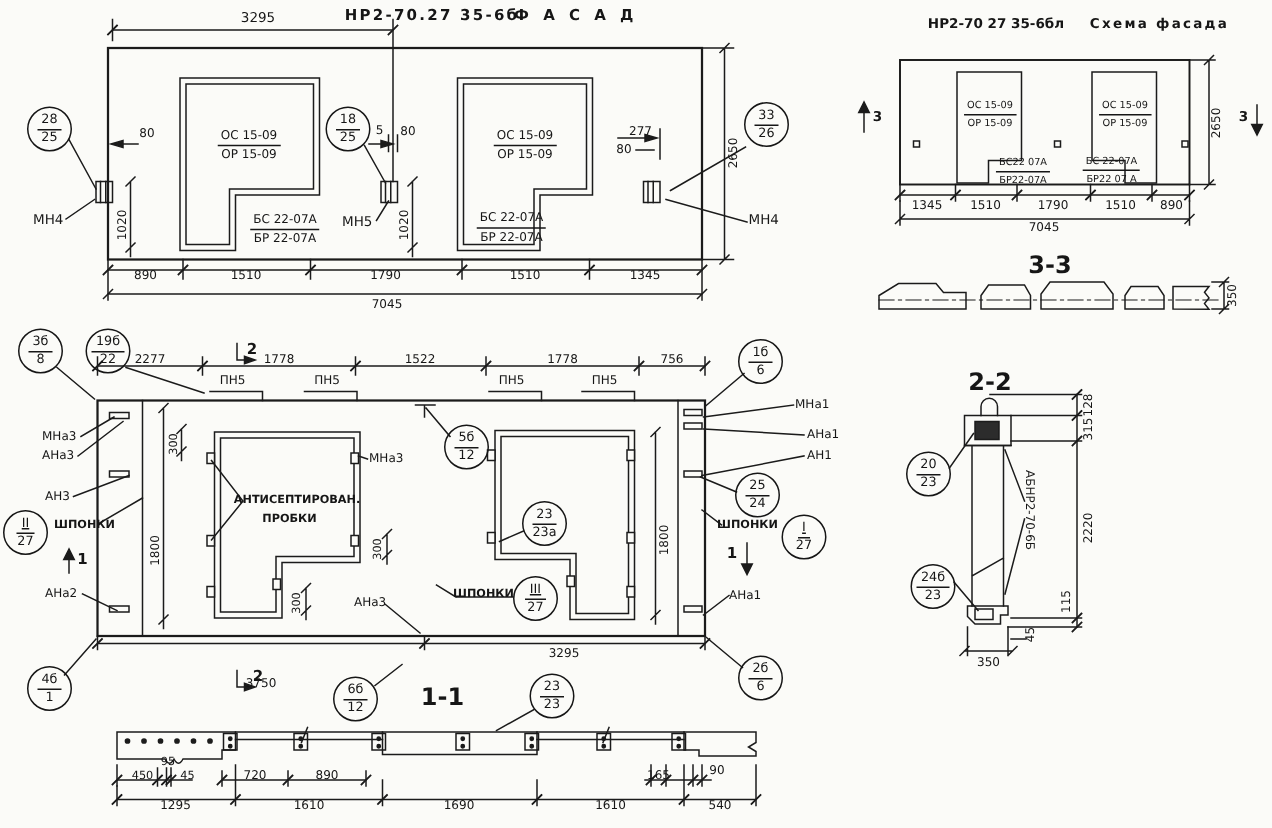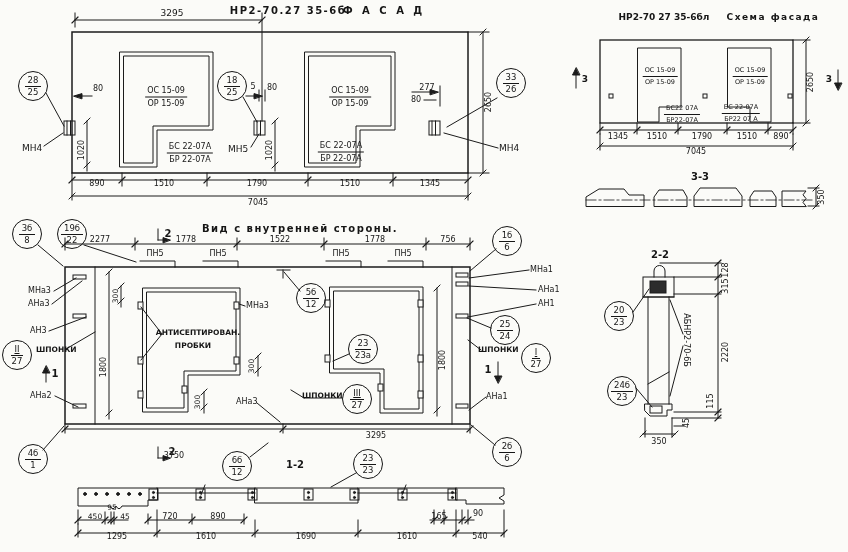--- a/index.html
+++ b/index.html
@@ -6,21 +6,21 @@
   html,body{background:#fbfbf8}
   #canvas{position:relative;width:848px;height:552px;background:#fbfbf8;
           font-family:"DejaVu Sans",sans-serif;color:#161616;overflow:hidden}
   svg.lines{position:absolute;left:0;top:0}
   .t{position:absolute;white-space:nowrap;line-height:1}
   .c{transform:translate(-50%,-50%)}
   .l{transform:translate(0,-50%)}
   .v{transform:translate(-50%,-50%) rotate(-90deg)}
   .vd{transform:translate(-50%,-50%) rotate(90deg)}
   .f6{font-size:6.5px}.f7{font-size:7.5px}.f8{font-size:8px}.f9{font-size:9px}
-  .f10{font-size:10px}.f11{font-size:10px}
+  .f10{font-size:10px}.f11{font-size:16px}
   .b{font-weight:bold}
   .ls{letter-spacing:1.5px}.ls2{letter-spacing:3px}
   .frac{position:absolute;transform:translate(-50%,-50%);text-align:center;line-height:1}
   .frac .fx{display:block;border-bottom:1px solid #161616;padding:0 2px 2px}
   .frac .fy{display:block;padding-top:2px}
   .callout{position:absolute;width:30px;height:30px;border:1.3px solid #161616;border-radius:50%;
            display:flex;flex-direction:column;align-items:center;justify-content:center;
            font-size:8.5px;line-height:1;background:transparent}
   .callout .ct{border-bottom:1.1px solid #161616;padding:0 3px 1px}
   .callout .cb{padding-top:1px}
@@ -317,21 +317,20 @@
 <div class="t c f8" style="left:659px;top:442px">350</div>
 <div class="callout" style="left:604px;top:301px">
   <span class="ct">20</span>
       <span class="cb">23</span>
 </div>
 <div class="callout" style="left:607px;top:376px">
   <span class="ct">24б</span>
       <span class="cb">23</span>
 </div>
 
-<div class="t c f10 b ls" style="left:300px;top:229px">Вид с внутренней стороны.</div>
 <div class="t c f8" style="left:100px;top:240px">2277</div>
 <div class="t c f8" style="left:186px;top:240px">1778</div>
 <div class="t c f8" style="left:280px;top:240px">1522</div>
 <div class="t c f8" style="left:375px;top:240px">1778</div>
 <div class="t c f8" style="left:448px;top:240px">756</div>
 <div class="t c f8" style="left:155px;top:254px">ПН5</div>
 <div class="t c f8" style="left:218px;top:254px">ПН5</div>
 <div class="t c f8" style="left:341px;top:254px">ПН5</div>
 <div class="t c f8" style="left:403px;top:254px">ПН5</div>
 <div class="t v f8" style="left:104px;top:367px">1800</div>
@@ -401,21 +400,21 @@
 </div>
 <div class="callout rom" style="left:2px;top:340px">
   <span class="ct">II</span>
       <span class="cb">27</span>
 </div>
 <div class="callout rom" style="left:342px;top:384px">
   <span class="ct">III</span>
       <span class="cb">27</span>
 </div>
 
-<div class="t c f11 b" style="left:295px;top:465px">1-2</div>
+<div class="t c f11 b" style="left:295px;top:465px">1-1</div>
 <div class="callout" style="left:222px;top:451px">
   <span class="ct">6б</span>
       <span class="cb">12</span>
 </div>
 <div class="callout" style="left:353px;top:449px">
   <span class="ct">23</span>
       <span class="cb">23</span>
 </div>
 <div class="t c f7" style="left:95px;top:517px">450</div>
 <div class="t c f7" style="left:112px;top:508px">95</div>

